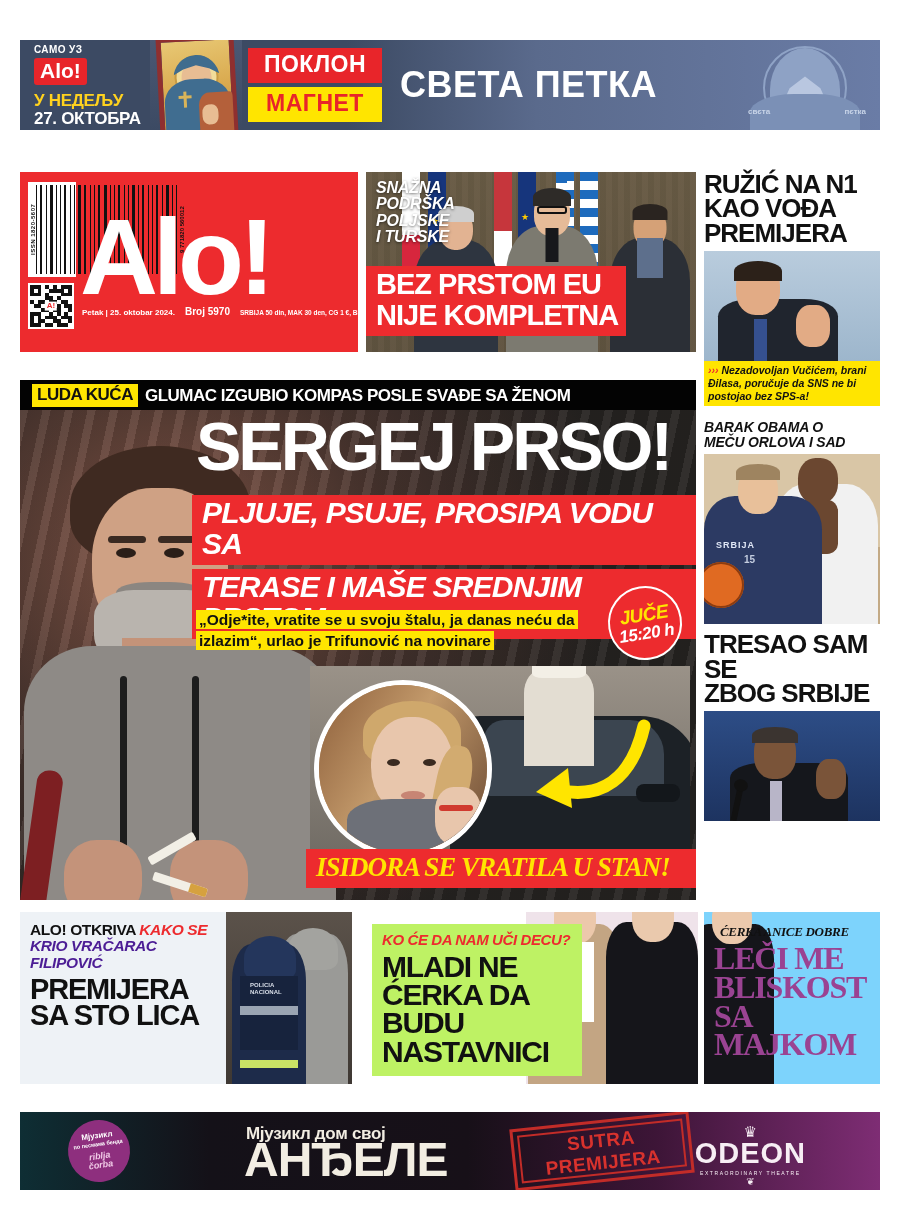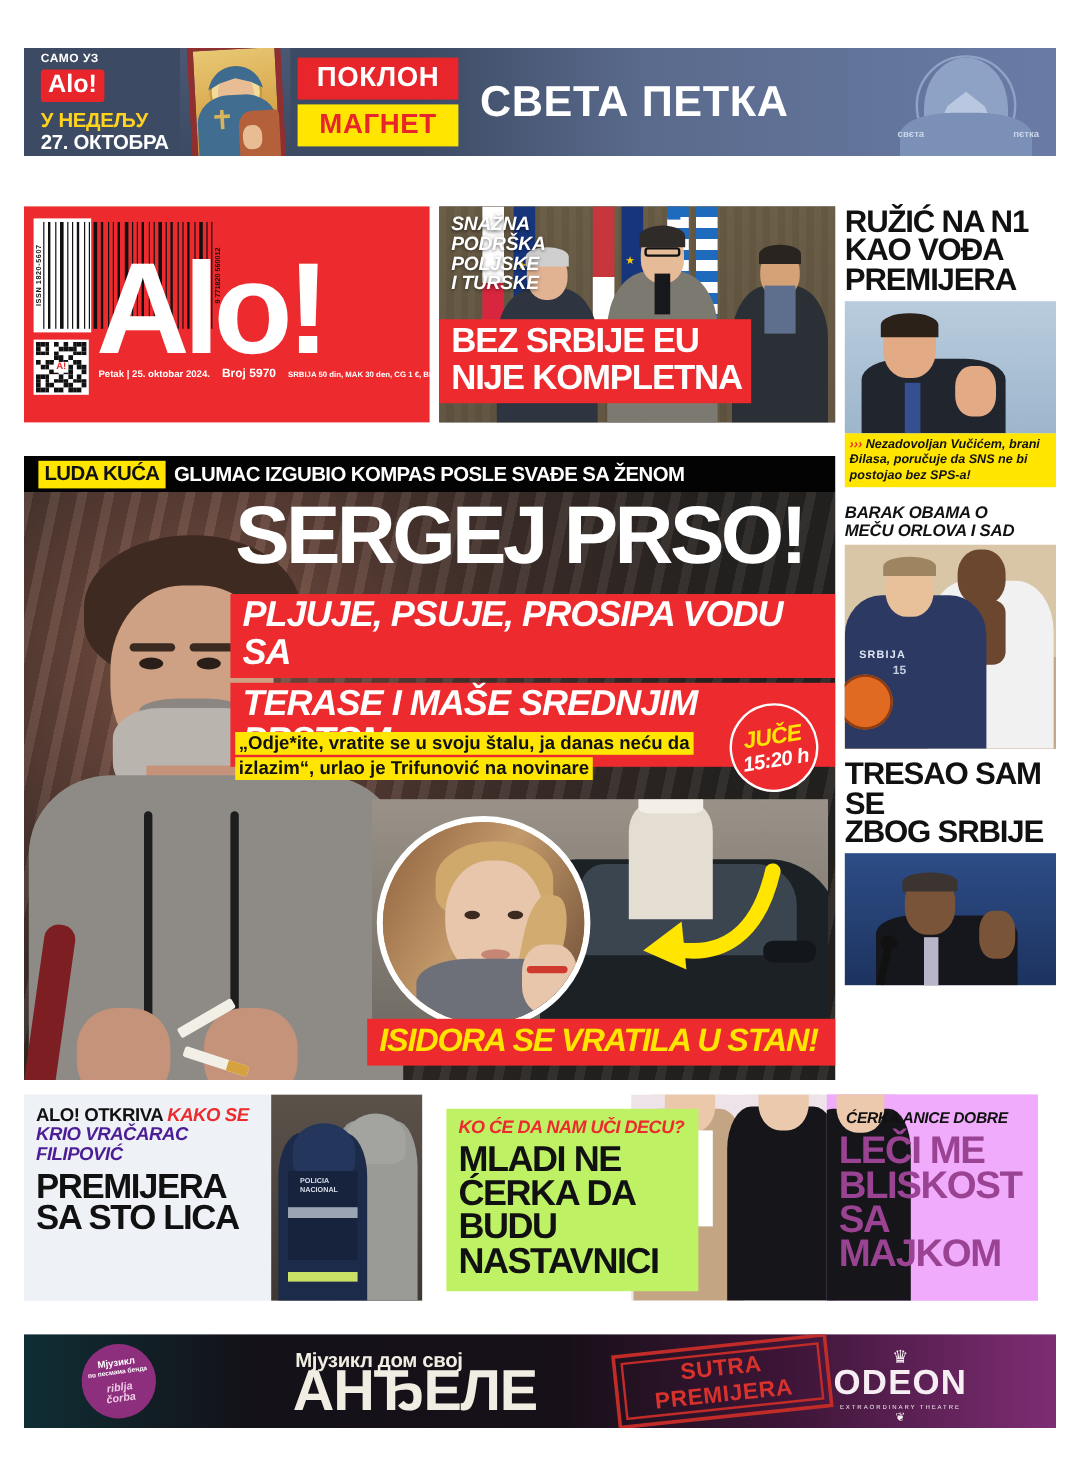--- a/index.html
+++ b/index.html
@@ -224,21 +224,21 @@
   .iz-face{position:absolute;left:52px;top:32px;width:82px;height:100px;border-radius:46% 46% 50% 50%;background:#e8c6ac;}
   .iz-hair{position:absolute;left:44px;top:16px;width:98px;height:64px;border-radius:50% 50% 30% 30%;background:#cfa86c;}
   .iz-pony{position:absolute;left:116px;top:60px;width:34px;height:86px;border-radius:40%;background:#d2ab70;transform:rotate(12deg);}
   .iz-eye{position:absolute;top:74px;width:13px;height:7px;border-radius:50%;background:#3a2a20;}
   .iz-eye.l{left:68px;} .iz-eye.r{left:104px;}
   .iz-lip{position:absolute;left:82px;top:106px;width:24px;height:9px;border-radius:50%;background:#c78574;}
   .iz-body{position:absolute;left:28px;bottom:-6px;width:130px;height:60px;background:#6d7078;border-radius:34% 34% 0 0;}
   .iz-arm{position:absolute;left:116px;bottom:8px;width:46px;height:58px;background:#e8c6ac;border-radius:40%;}
   .iz-brac{position:absolute;left:120px;bottom:42px;width:34px;height:6px;background:#d03a2e;border-radius:3px;}
   .arrow{position:absolute;left:196px;top:42px;width:150px;height:120px;z-index:4;}
-  .iso-banner{position:absolute;left:286px;bottom:12px;width:398px;background:#ed2b2e;padding:5px 10px 7px;z-index:8;}
+  .iso-banner{position:absolute;left:286px;bottom:12px;width:398px;background:#ed2b2e;padding:5px 10px 7px;z-index:8;font-family:Liberation Serif, serif;}
   .iso-banner span{color:#ffe500;font-weight:900;font-style:italic;font-size:27px;line-height:1;letter-spacing:-1px;}
 
   
   .b1{position:absolute;left:20px;top:912px;width:332px;height:172px;background:#eef2f6;overflow:hidden;}
   .b1-txt{position:absolute;left:10px;top:10px;width:200px;}
   .b1-k1{color:#111;font-weight:900;font-size:15.5px;line-height:1.05;letter-spacing:-.4px;}
   .b1-k1 em{color:#ed2b2e;font-style:italic;}
   .b1-k2{color:#4c1d95;font-weight:900;font-style:italic;font-size:15.5px;line-height:1.05;letter-spacing:-.4px;}
   .b1-h{color:#111;font-weight:900;font-size:29px;line-height:.92;letter-spacing:-1.2px;margin-top:5px;}
   .b1-cap{display:inline-block;background:#ffe500;color:#111;font-weight:900;font-style:italic;font-size:10.5px;
@@ -260,21 +260,21 @@
   .g1 .hd{position:absolute;left:26px;top:-30px;width:42px;height:50px;border-radius:44%;background:#ecc8ab;}
   .g1 .hr{position:absolute;left:14px;top:-36px;width:66px;height:74px;border-radius:50% 50% 36% 36%;background:#d9b878;z-index:-1;}
   .g1 .sh{position:absolute;left:26px;top:18px;width:40px;height:80px;background:#fff;}
   .g2{position:absolute;right:0px;bottom:0;width:92px;height:162px;background:#15151a;border-radius:22% 22% 0 0;}
   .g2 .hd{position:absolute;left:26px;top:-30px;width:42px;height:50px;border-radius:44%;background:#eac9ad;}
   .g2 .hr{position:absolute;left:12px;top:-30px;width:68px;height:78px;border-radius:40% 40% 38% 38%;background:#cfc2ae;z-index:-1;}
   .b2-box{position:absolute;left:14px;top:12px;width:210px;background:#bef264;padding:8px 8px 10px 10px;}
   .b2-k{color:#ed2b2e;font-weight:900;font-style:italic;font-size:15px;line-height:1;letter-spacing:-.4px;}
   .b2-h{color:#111;font-weight:900;font-size:30px;line-height:.94;letter-spacing:-1.2px;margin-top:6px;}
 
-  .b3{position:absolute;left:689px;top:912px;width:176px;height:172px;background:#f0abfc;overflow:hidden;}
+  .b3{position:absolute;left:704px;top:912px;width:176px;height:172px;background:#7dd3fc;overflow:hidden;font-family:Liberation Serif, serif;}
   .b3-photo{position:absolute;left:-56px;top:0;width:120px;height:172px;}
   .b3-woman{position:absolute;left:42px;bottom:0;width:84px;height:160px;background:#15151a;border-radius:22% 22% 0 0;}
   .b3-woman .hd{position:absolute;left:22px;top:-28px;width:40px;height:48px;border-radius:44%;background:#ecc9ac;}
   .b3-woman .hr{position:absolute;left:10px;top:-28px;width:64px;height:74px;border-radius:40%;background:#d9c29c;z-index:-1;}
   .b3-k{position:absolute;left:16px;top:12px;color:#111;font-weight:900;font-style:italic;font-size:13px;letter-spacing:-.3px;}
   .b3-h{position:absolute;left:10px;top:32px;color:#9a4392;font-weight:900;font-size:32px;line-height:.9;letter-spacing:-1.2px;}
 
   
   .ad{position:absolute;left:20px;top:1112px;width:860px;height:78px;overflow:hidden;
     background:linear-gradient(90deg,#0e2e34 0%,#141118 22%,#171018 52%,#3d1537 74%,#7e2d74 100%);}
@@ -567,21 +567,21 @@
           <div class="sh"></div>
         </div>
     </div>
     <div class="eu-kicker">
       <div>SNAŽNA</div>
       <div>PODRŠKA</div>
       <div>POLJSKE</div>
       <div>I TURSKE</div>
     </div>
     <div class="eu-head">
-      <div>BEZ SRBIJE EU</div>
+      <div>BEZ PRSTOM EU</div>
       <div>NIJE KOMPLETNA</div>
     </div>
   </div>
 
   <div class="rail">
 
     <div>
       <div class="rail-head">
         <div>RUŽIĆ NA N1</div>
         <div>KAO VOĐA</div>

